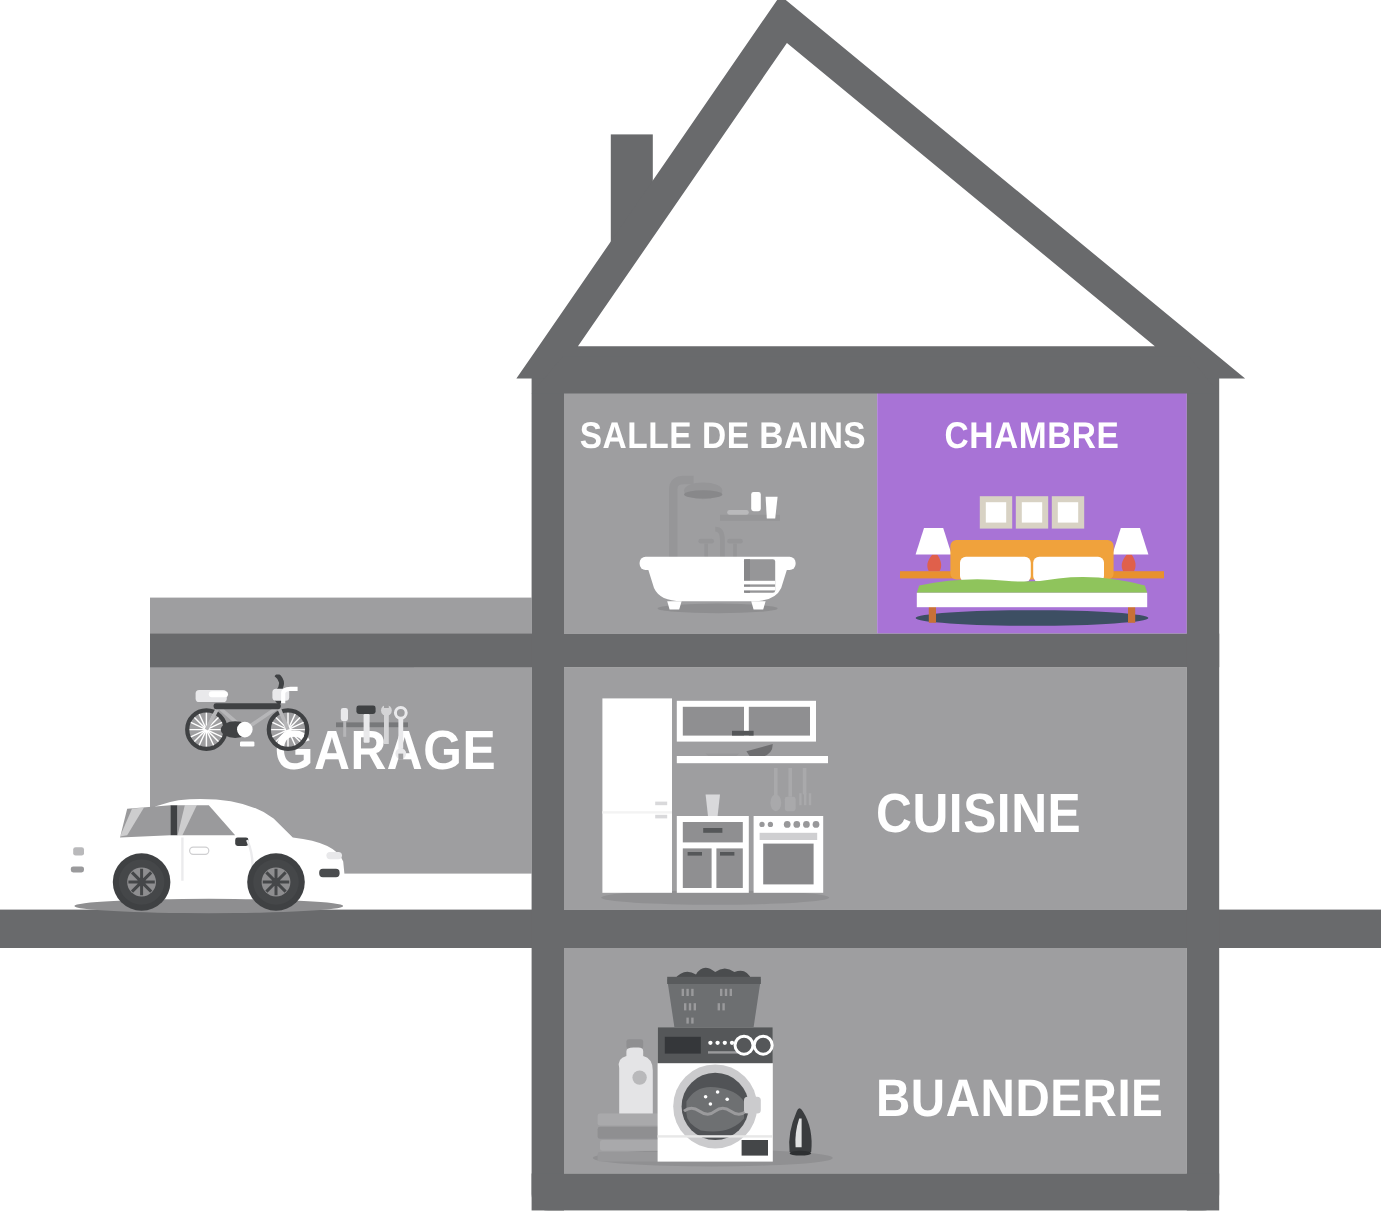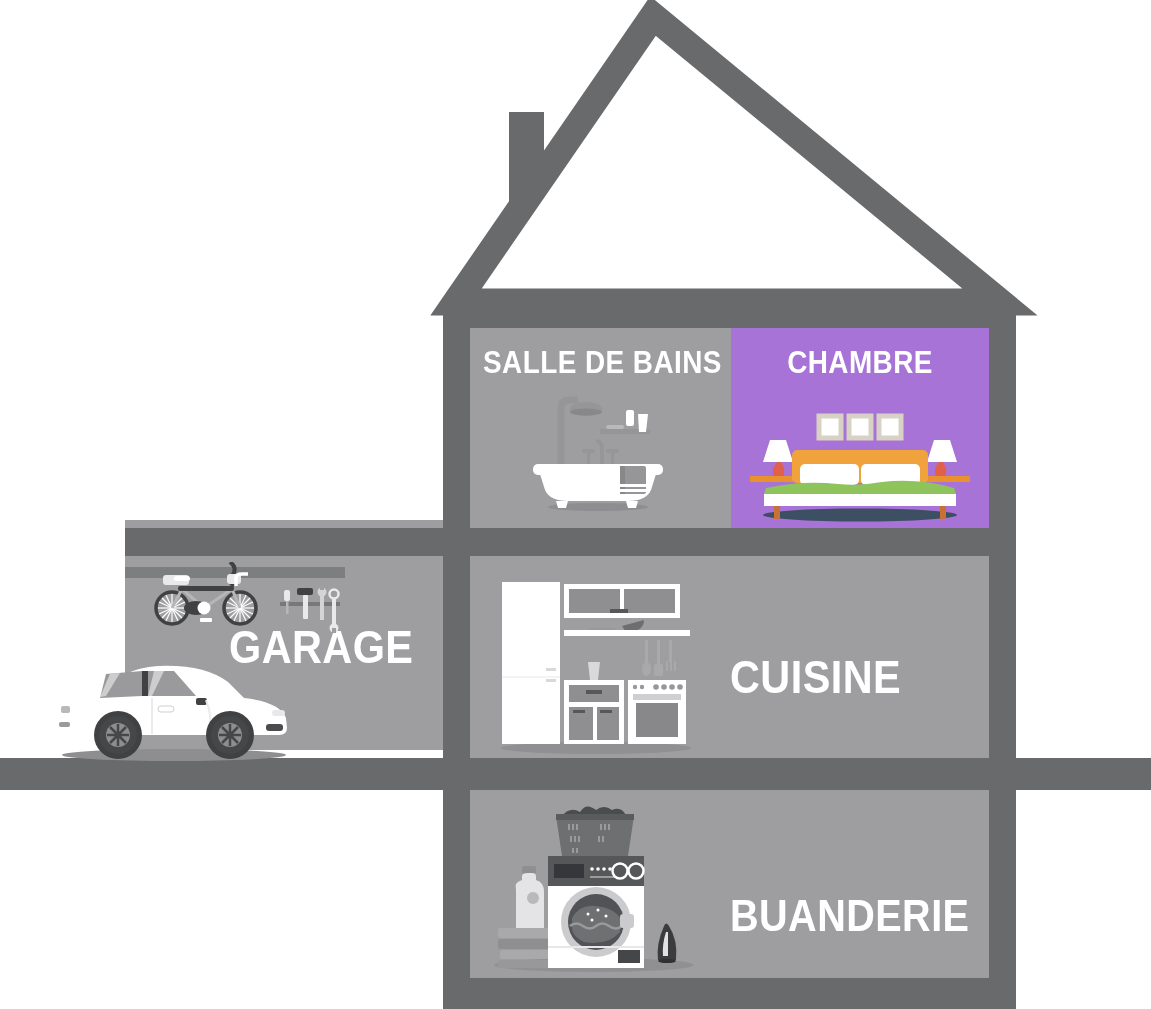--- a/index.html
+++ b/index.html
@@ -49,21 +49,21 @@
   </div>
 
   <div class="room room-purple" style="left:731px;top:322px;width:258px;height:206px;">
     <div class="room-label label-center lbl-sm" style="top:24px;">CHAMBRE</div>
   </div>
 
   <div class="room room-gray" style="left:470px;top:556px;width:519px;height:202px;"></div>
 
   <div class="room room-gray" style="left:470px;top:790px;width:519px;height:188px;"></div>
 
-  <div class="room room-gray" style="left:125px;top:520px;width:318px;height:230px;">
+  <div class="room room-gray" style="left:125px;top:498px;width:318px;height:230px;">
     <div class="rail" style="left:0;top:47px;width:220px;height:11px;"></div>
     <div class="room-label label-left lbl-lg" style="left:104px;top:102px;">GARAGE</div>
   </div>
 
   <div class="abs struct" style="left:125px;top:528px;width:891px;height:28px;"></div>
   <div class="abs struct" style="left:0;top:758px;width:1151px;height:32px;"></div>
   <div class="abs struct" style="left:443px;top:300px;width:27px;height:709px;"></div>
   <div class="abs struct" style="left:989px;top:300px;width:27px;height:709px;"></div>
   <div class="abs struct" style="left:443px;top:978px;width:573px;height:31px;border-radius:0 0 14px 14px;"></div>
 

